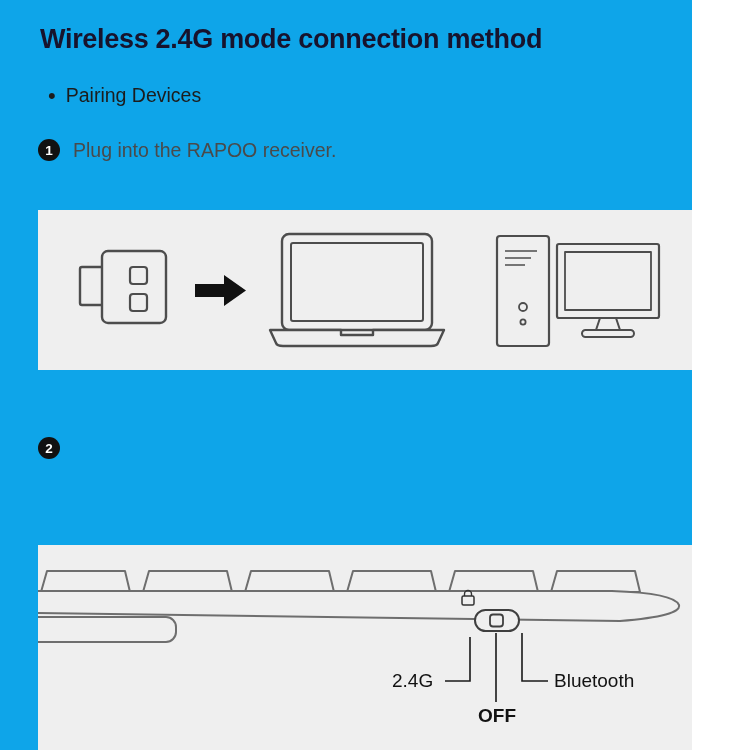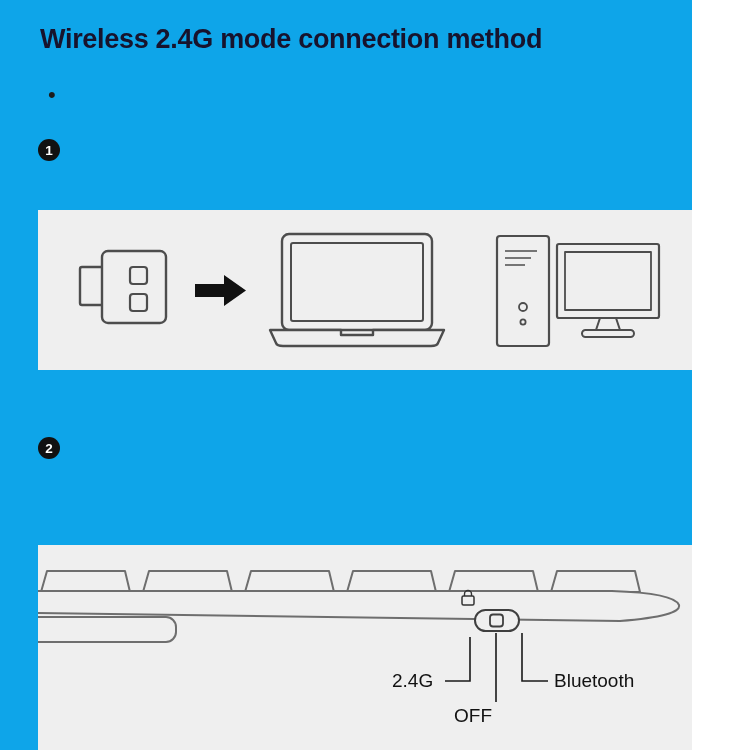--- a/index.html
+++ b/index.html
@@ -68,36 +68,40 @@
   .panel-1 { top: 210px; height: 160px; }
   .panel-2 { top: 545px; height: 205px; }
   .panel svg { position: absolute; left: 0; top: 0; display: block; }
   .kb-label {
     position: absolute;
     font-size: 19px;
     color: #121212;
     white-space: nowrap;
   }
   .label-24g { left: 354px; top: 125px; }
-  .label-off { left: 416px; top: 160px; font-weight: 400; }
+  .label-off { left: 440px; top: 160px; font-weight: 700; }
   .label-bt  { left: 516px; top: 125px; }
 </style>
 </head>
 <body>
 
 <div class="page">
 
   <h1 class="title">Wireless 2.4G mode connection method</h1>
 
   <div class="bullet-row">
     <span class="bullet-dot">•</span>
+    <span>Pairing Devices</span>
   </div>
 
   <div class="step step-1">
     <span class="step-num">1</span>
+    <div class="step-text">
+      <div>Plug into the RAPOO receiver.</div>
+    </div>
   </div>
 
   <div class="panel panel-1">
     <svg width="674" height="160" viewBox="0 0 674 160">
 
       <g fill="#efefef" stroke="#4d4d4d" stroke-width="2.4" stroke-linejoin="round">
         <rect x="42" y="57" width="26" height="38" rx="2"></rect>
         <rect x="64" y="41" width="64" height="72" rx="6"></rect>
         <rect x="92" y="57" width="17" height="17" rx="3" fill="none" stroke-width="2.2"></rect>
         <rect x="92" y="84" width="17" height="17" rx="3" fill="none" stroke-width="2.2"></rect>

